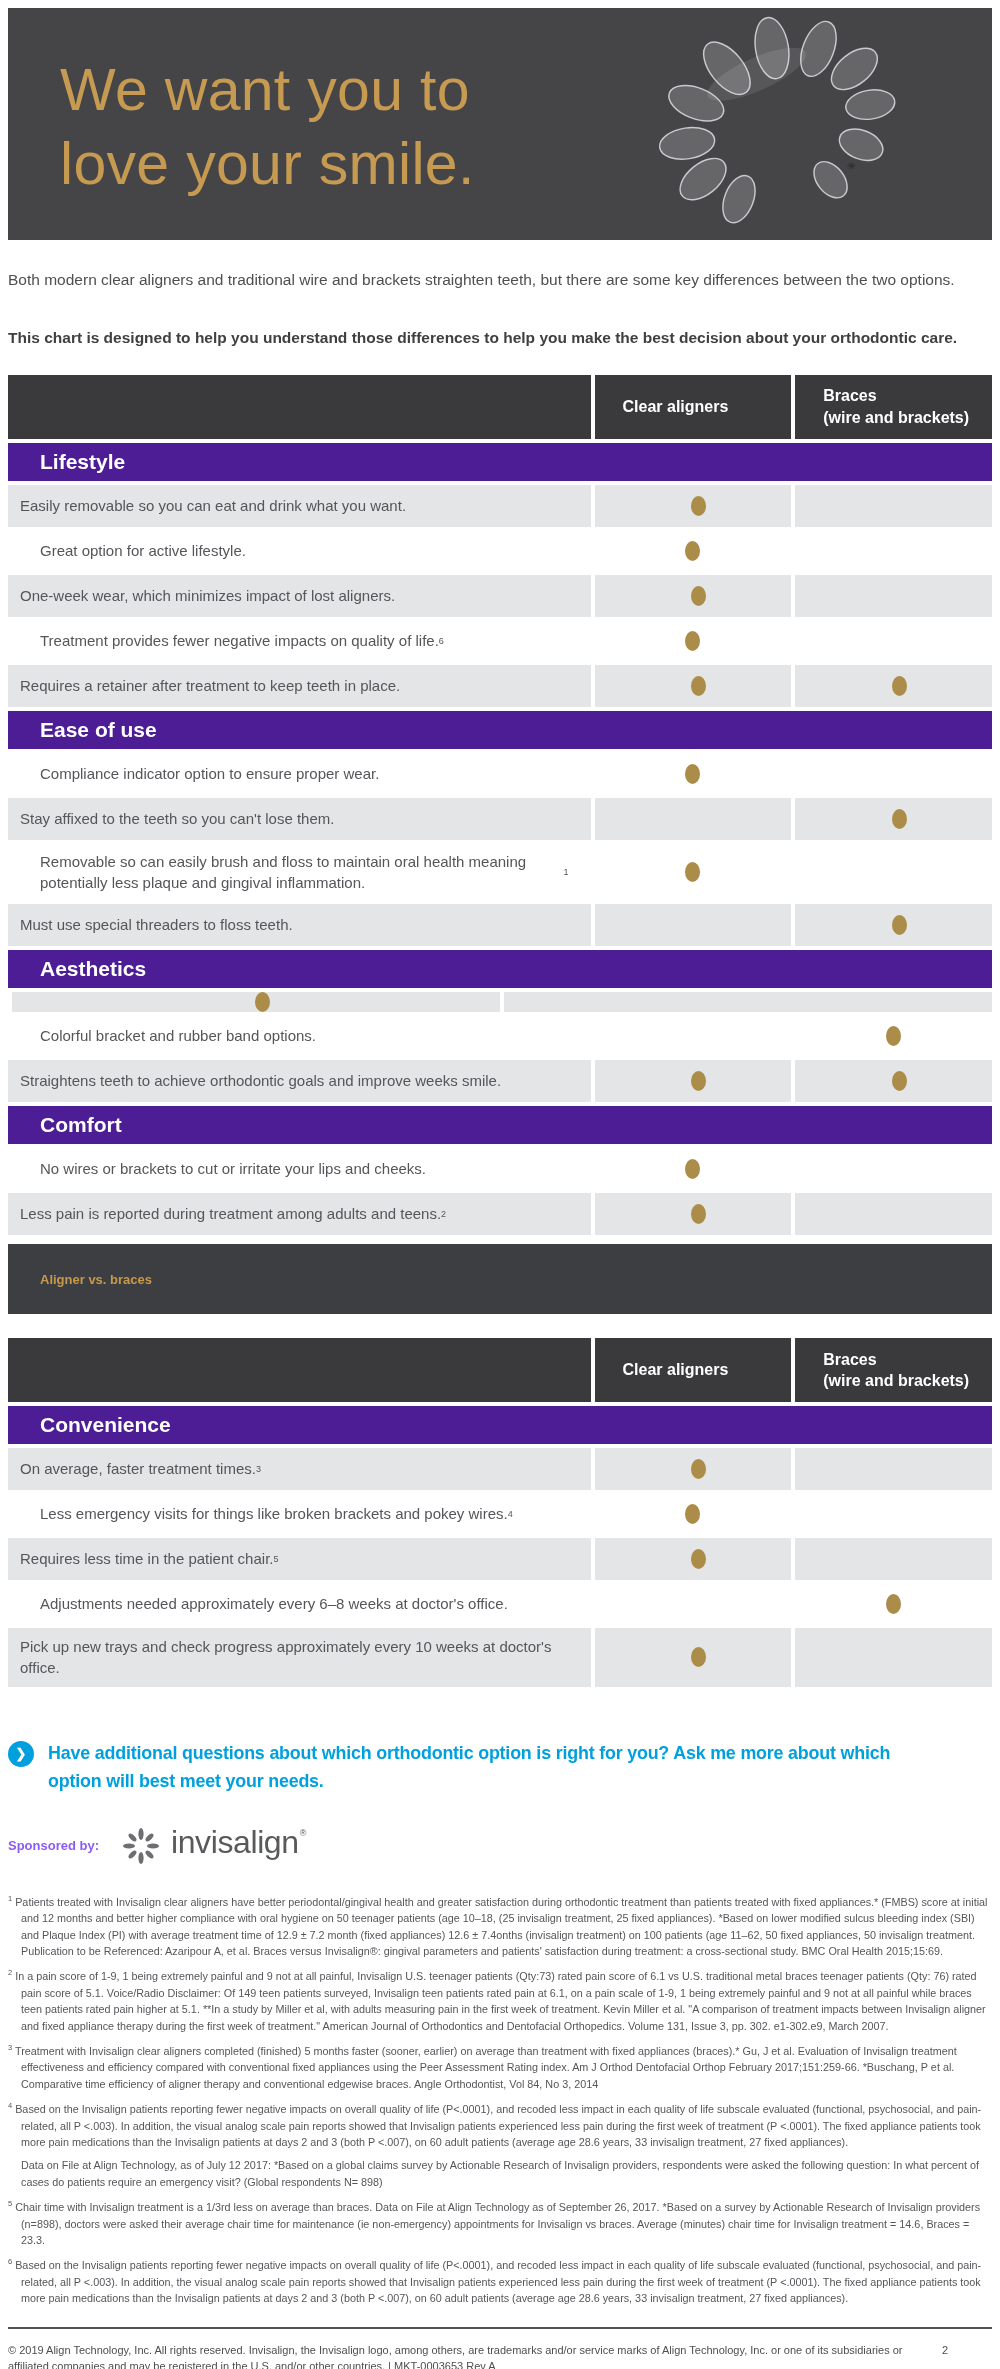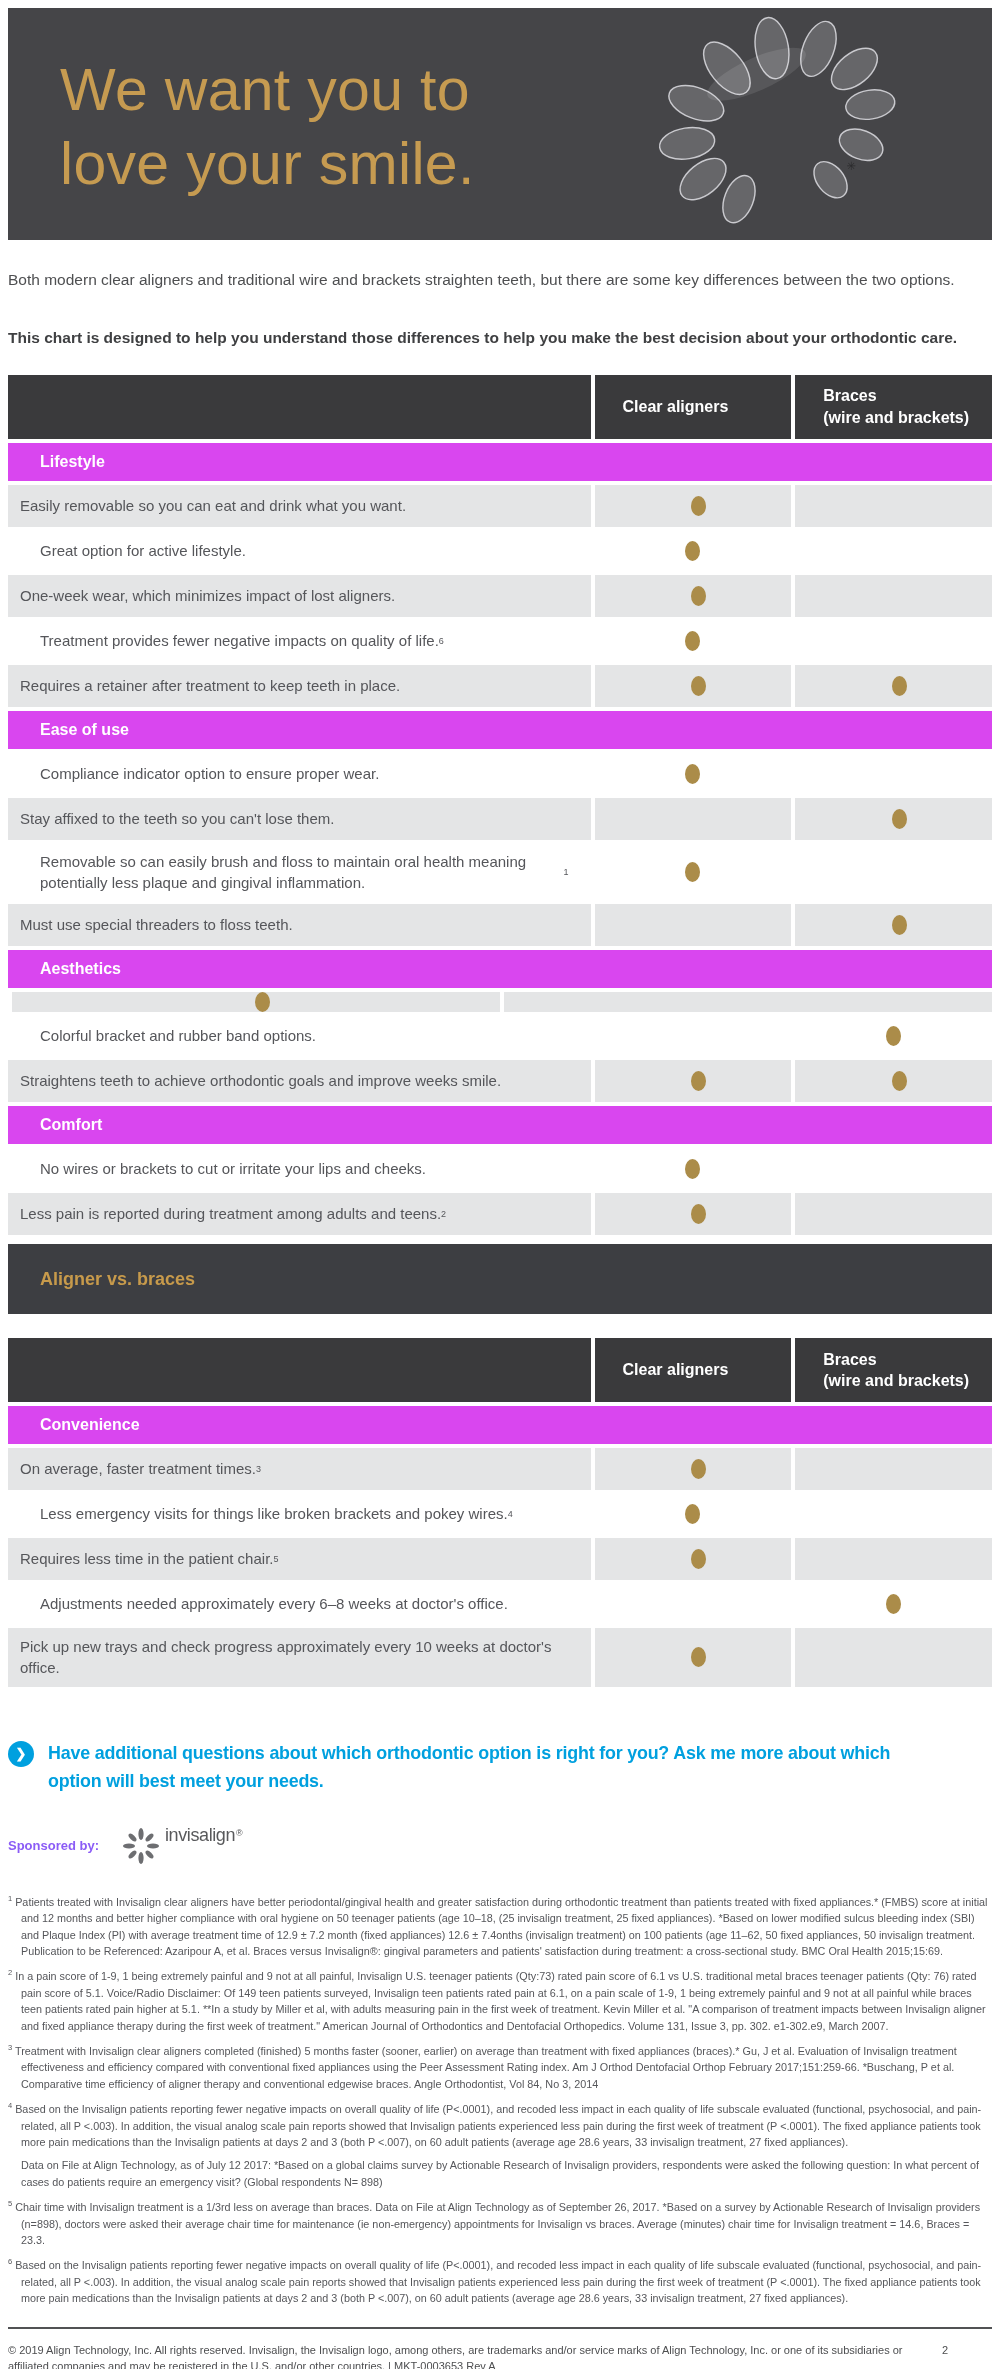--- a/index.html
+++ b/index.html
@@ -14,48 +14,48 @@
   
   .intro-p{margin:28px 0 0;font-size:15.5px;line-height:1.5;color:#4e4f51;max-width:965px;}
   .intro-p.bold{font-weight:bold;color:#3f4042;margin-top:35px;}
 
   
   .tbl{margin-top:25px;}
   .thead{display:flex;height:64px;}
   .th-label{width:59.2%;background:#3a3a3c;}
   .th{flex:1;margin-left:4px;background:#3a3a3c;color:#ffffff;font-weight:bold;font-size:16px;
       display:flex;align-items:center;padding-left:28px;white-space:pre-line;line-height:1.35;}
-  .section-band{height:38px;background:#d946ef;color:#ffffff;font-weight:bold;font-size:16px;
+  .section-band{height:38px;background:#4c1d95;color:#ffffff;font-weight:bold;font-size:21px;
       display:flex;align-items:center;padding-left:32px;margin:4px 0;}
   .row{display:flex;margin-bottom:3px;}
   .c-label{width:59.2%;box-sizing:border-box;display:flex;align-items:center;
       padding:8px 22px 8px 32px;font-size:15px;line-height:1.42;color:#55565a;min-height:42px;}
   .c-label sup{font-size:9px;line-height:0;}
   .c-dot{flex:1;margin-left:4px;display:flex;align-items:center;justify-content:center;}
   .shade-g .c-label,.shade-g .c-dot{background:#e4e5e6;padding-left:12px;}
   .shade-w .c-label,.shade-w .c-dot{background:#ffffff;}
   .dot{width:15px;height:20px;border-radius:50%;background:#ab8c49;}
 
   
   .divider-band{margin-top:9px;height:70px;background:#3d3e42;color:#c79a4b;font-weight:bold;
-      font-size:18px;display:flex;align-items:center;padding-left:32px;}
+      font-size:13px;display:flex;align-items:center;padding-left:32px;}
   .tbl.second{margin-top:24px;}
 
   
   .callout{margin-top:52px;display:flex;}
   .callout-icon{flex:0 0 26px;width:26px;height:26px;border-radius:50%;background:#00a0df;color:#fff;
       display:flex;align-items:center;justify-content:center;font-size:13px;font-weight:bold;margin-top:2px;}
   .callout-text{margin-left:14px;color:#00a0df;font-weight:bold;font-size:19px;line-height:1.5;
       max-width:900px;transform:scaleX(.94);transform-origin:left center;letter-spacing:-.2px;}
 
   
   .sponsor{margin-top:30px;display:flex;align-items:center;}
   .sponsor-label{font-weight:bold;font-size:13px;color:#8b5cf6;}
   .sponsor-logo{display:flex;align-items:flex-start;margin-left:22px;}
-  .brand{font-size:18px;color:#58595b;letter-spacing:-.4px;margin-left:4px;line-height:1;}
+  .brand{font-size:32px;color:#58595b;letter-spacing:-.4px;margin-left:10px;line-height:1;}
   .brand-reg{font-size:9px;color:#58595b;margin-left:1px;margin-top:2px;}
 
   
   .footnotes{margin-top:28px;font-size:10.8px;line-height:1.52;color:#55565a;}
   .fn{margin-bottom:9px;}
   .fn p{margin:0 0 0 13px;text-indent:-13px;}
   .fn p.extra{text-indent:0;margin-top:7px;}
   .fn sup{font-size:7.5px;line-height:0;}
 
   

